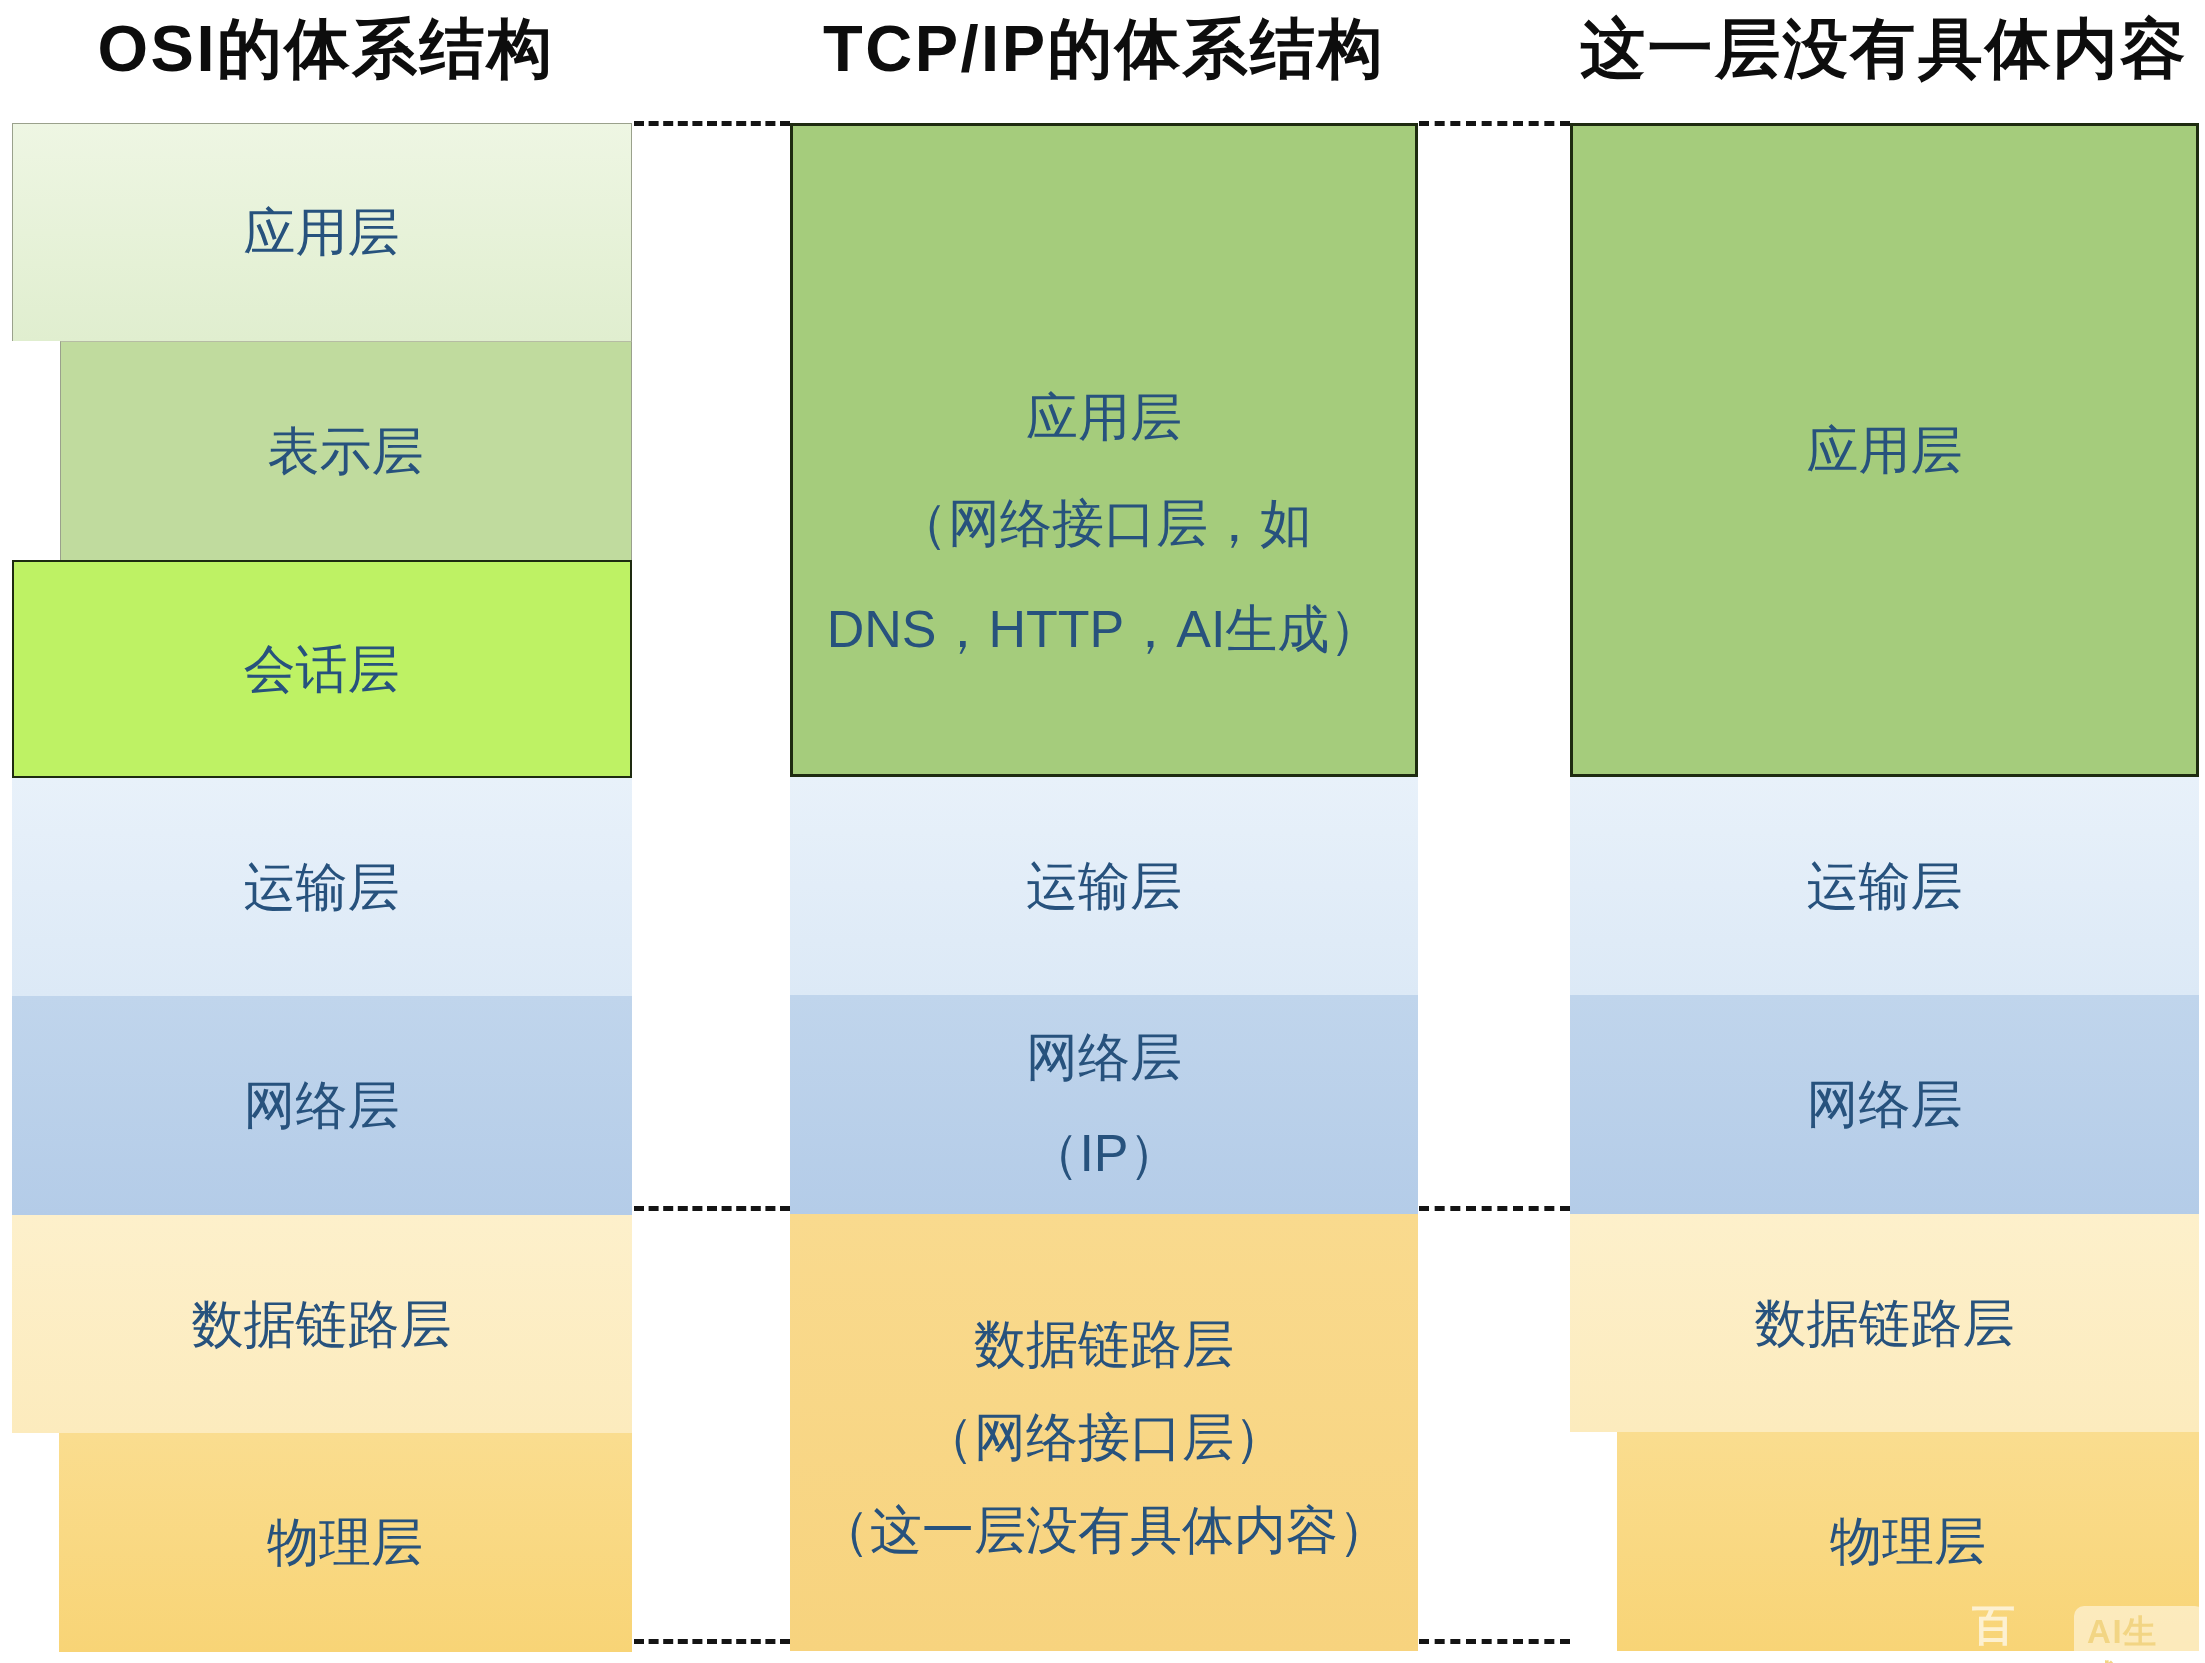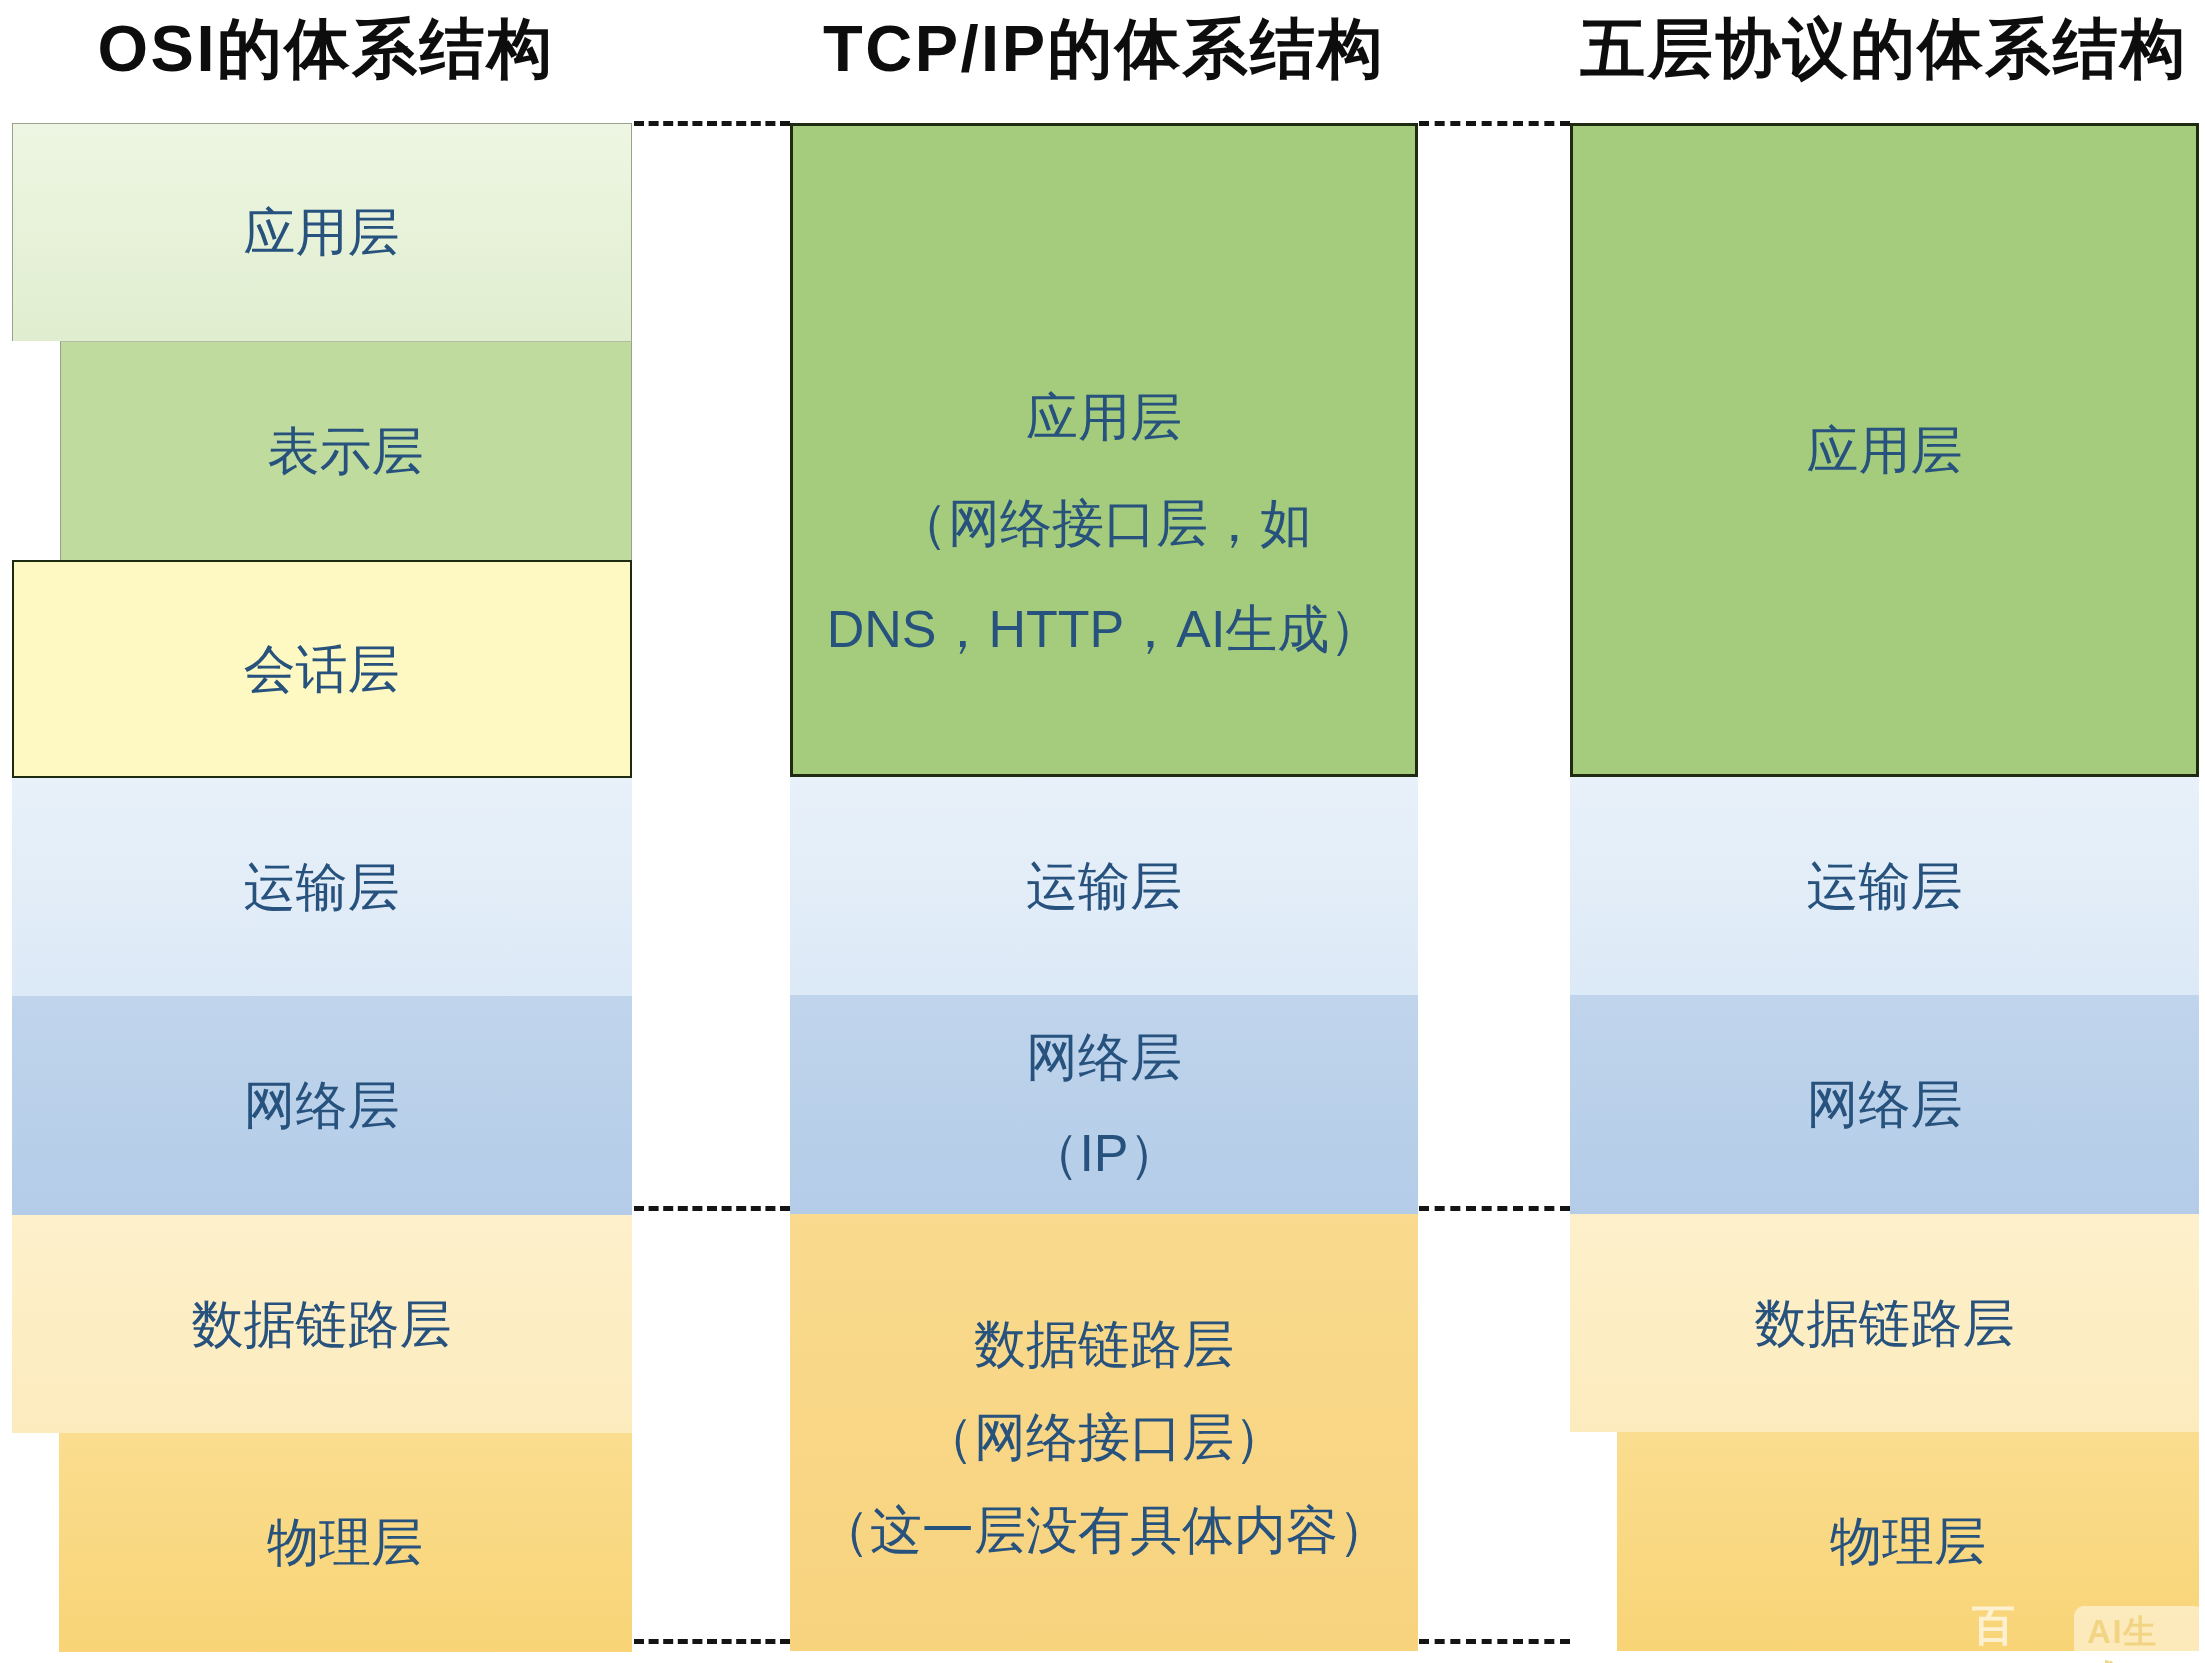--- a/index.html
+++ b/index.html
@@ -33,21 +33,21 @@
   
   .h1a{height:218px}.h1b{height:219px}
   .h3{height:654px}
   .h2{height:437px}
   
   .osi-app {background:linear-gradient(180deg,#eef6e3,#e0eecf);
             border:1.7px solid #9aa18c;border-bottom:none;}
   .osi-pres{background:linear-gradient(180deg,#c6df a6,#bcd898);background:#c0db9e;
             border-left:1.7px solid #9aa18c;border-right:1.7px solid #9aa18c;
             border-top:1.7px solid #b6bca4;margin-left:48px;}
-  .osi-sess{background:#fef9c3;border:2.5px solid #1e2b10;}
+  .osi-sess{background:#bef264;border:2.5px solid #1e2b10;}
   .blue-light {background:linear-gradient(180deg,#e8f1fa,#dce9f6);}
   .blue-mid   {background:linear-gradient(180deg,#c0d5ec,#b4cce8);}
   .yellow-light{background:linear-gradient(180deg,#fdf0cb,#fcebbd);}
   .yellow-strong{background:linear-gradient(180deg,#fadd8f,#f8d476);margin-left:47px;}
   .green-box{background:#a5cc7c;border:3.3px solid #1e2b10;}
   .tcp-yellow{background:linear-gradient(180deg,#f9da8e,#f7d37e);}
   
   .stack{display:flex;flex-direction:column;align-items:center;}
   .stack-app-tcpip{line-height:106px;transform:translateY(73px);}
   .stack-two{line-height:96px;}
@@ -70,21 +70,21 @@
     padding:4.2px 12.5px;font-size:33px;font-weight:bold;color:#f2d584;letter-spacing:1.7px;
   }
 </style>
 </head>
 <body>
 
 <div class="canvas">
 
   <div class="col-title title-osi">OSI的体系结构</div>
   <div class="col-title title-tcpip">TCP/IP的体系结构</div>
-  <div class="col-title title-five">五层协议的体系结构</div>
+  <div class="col-title title-five">这一层没有具体内容</div>
 
   <div class="column column-osi">
     <div class="band h1a osi-app">
       <span>应用层</span>
     </div>
     <div class="band h1b osi-pres">
       <span>表示层</span>
     </div>
     <div class="band h1a osi-sess">
       <span>会话层</span>

